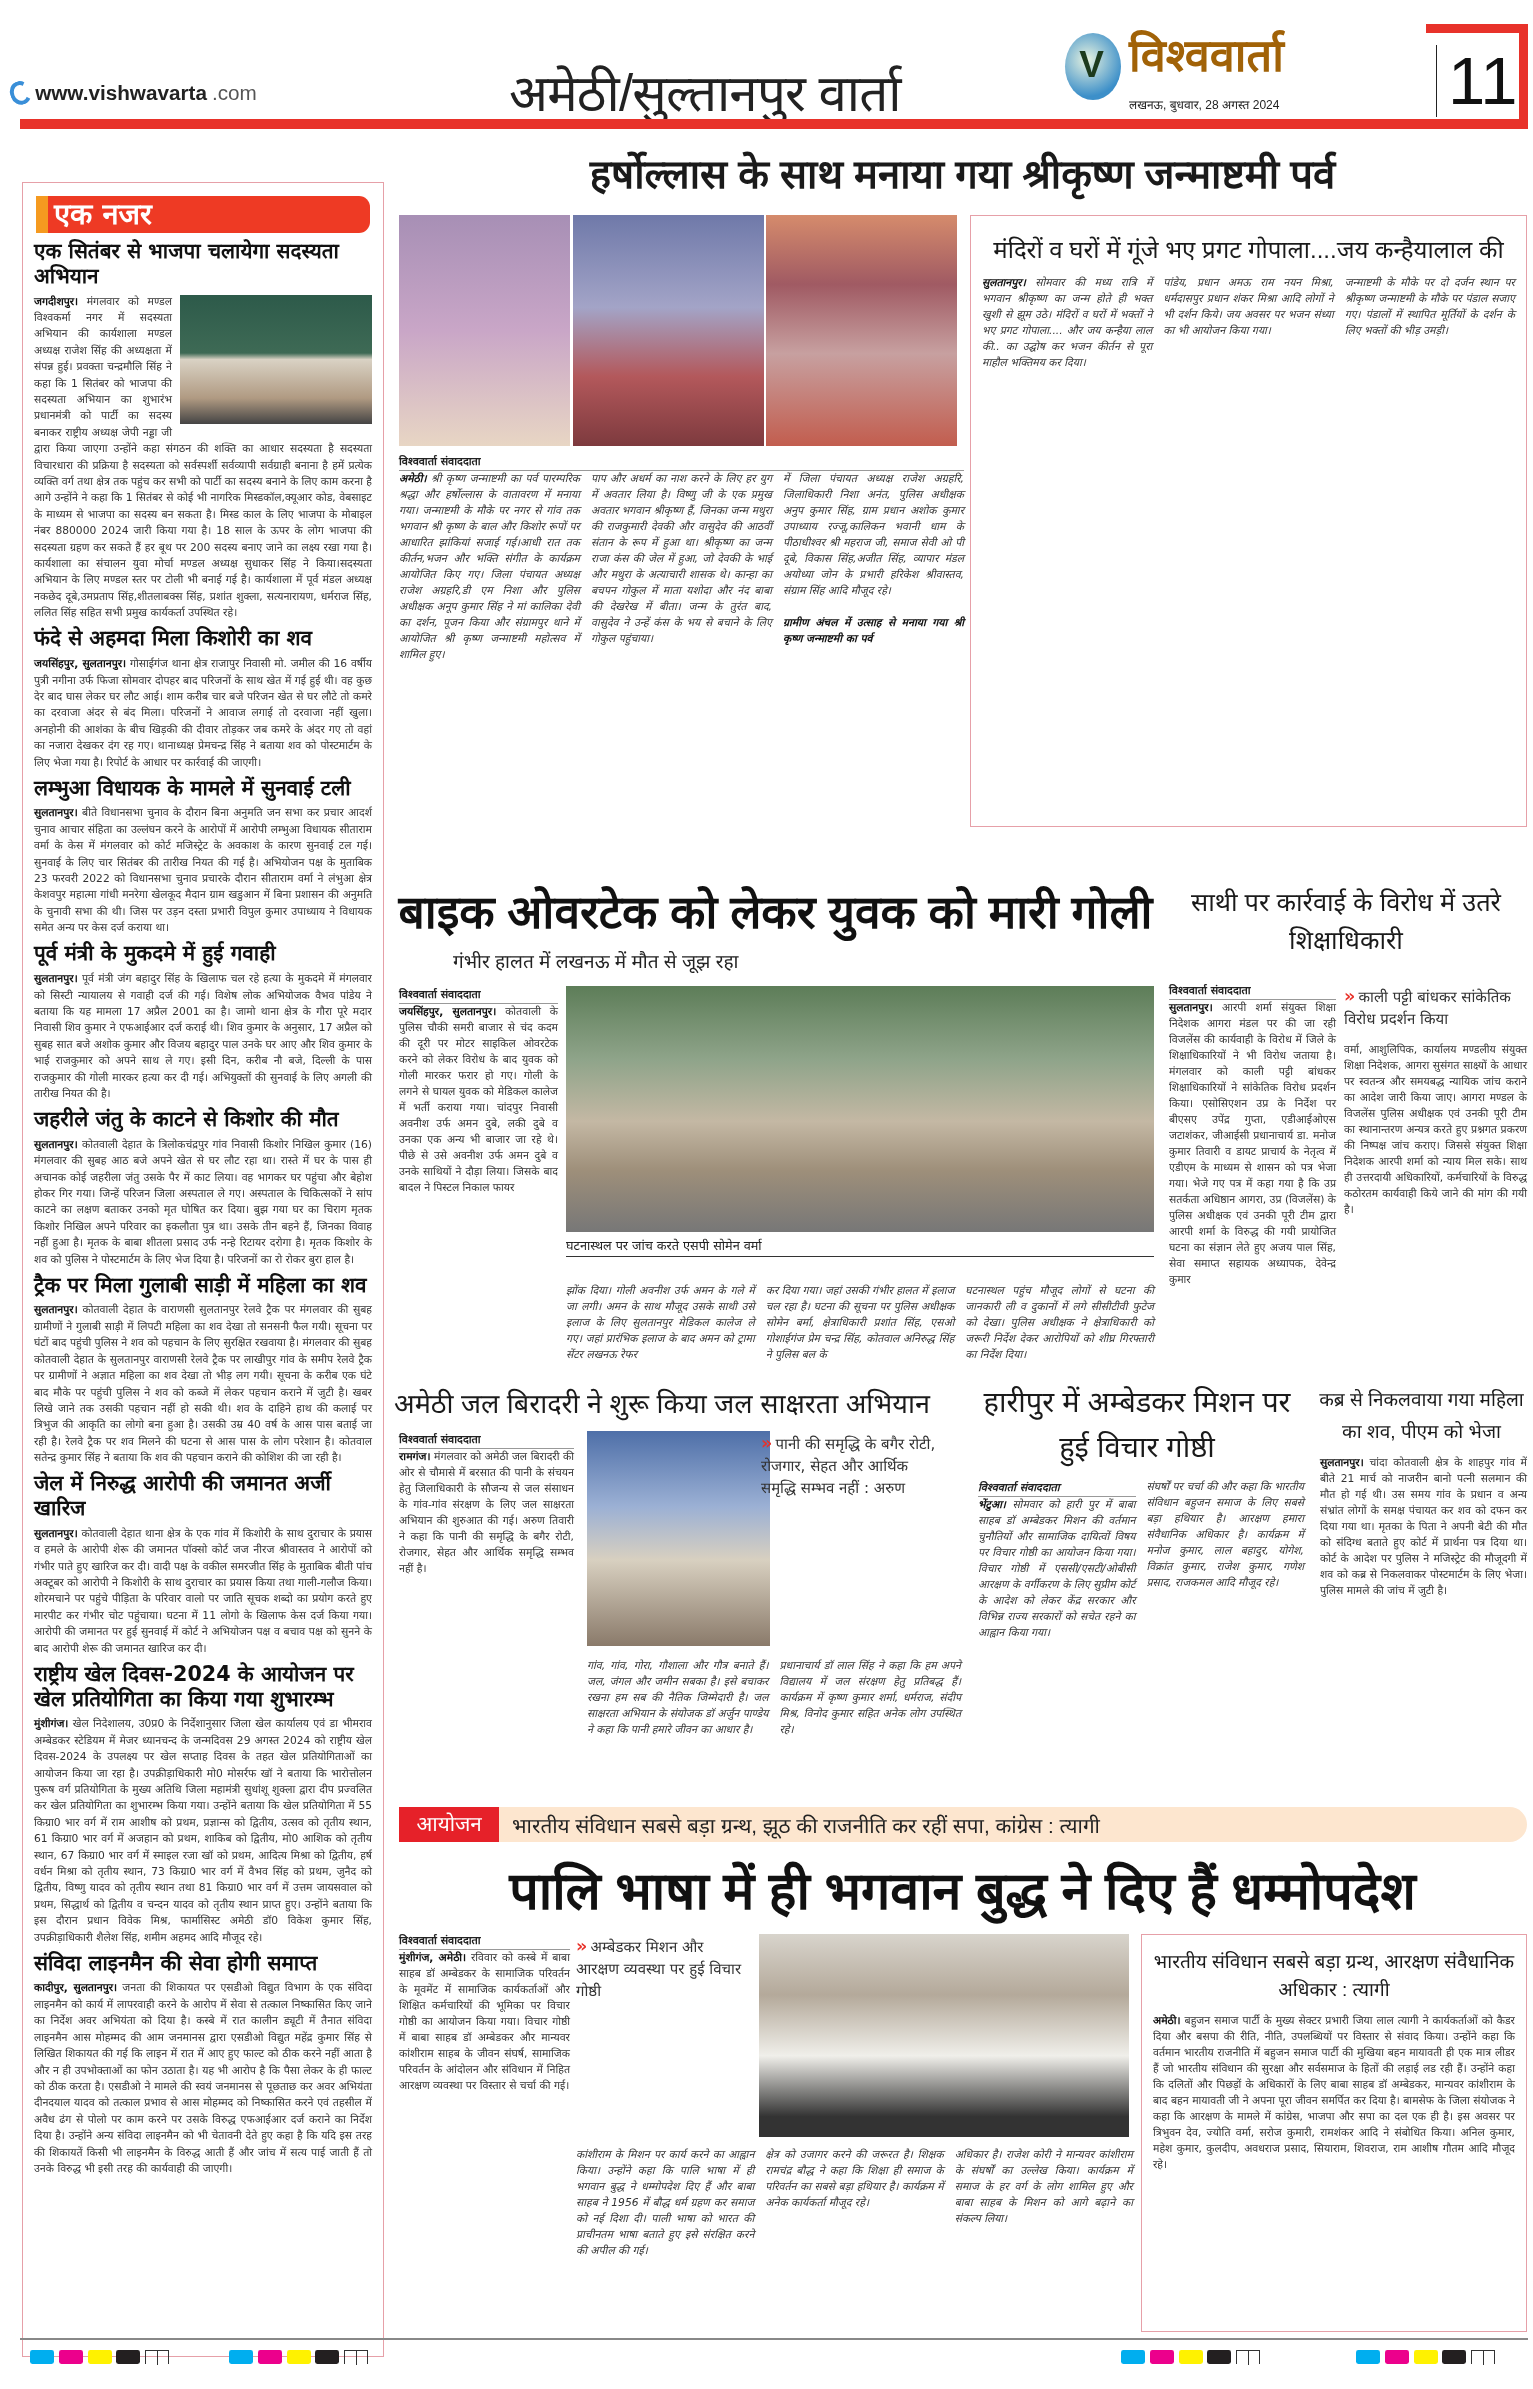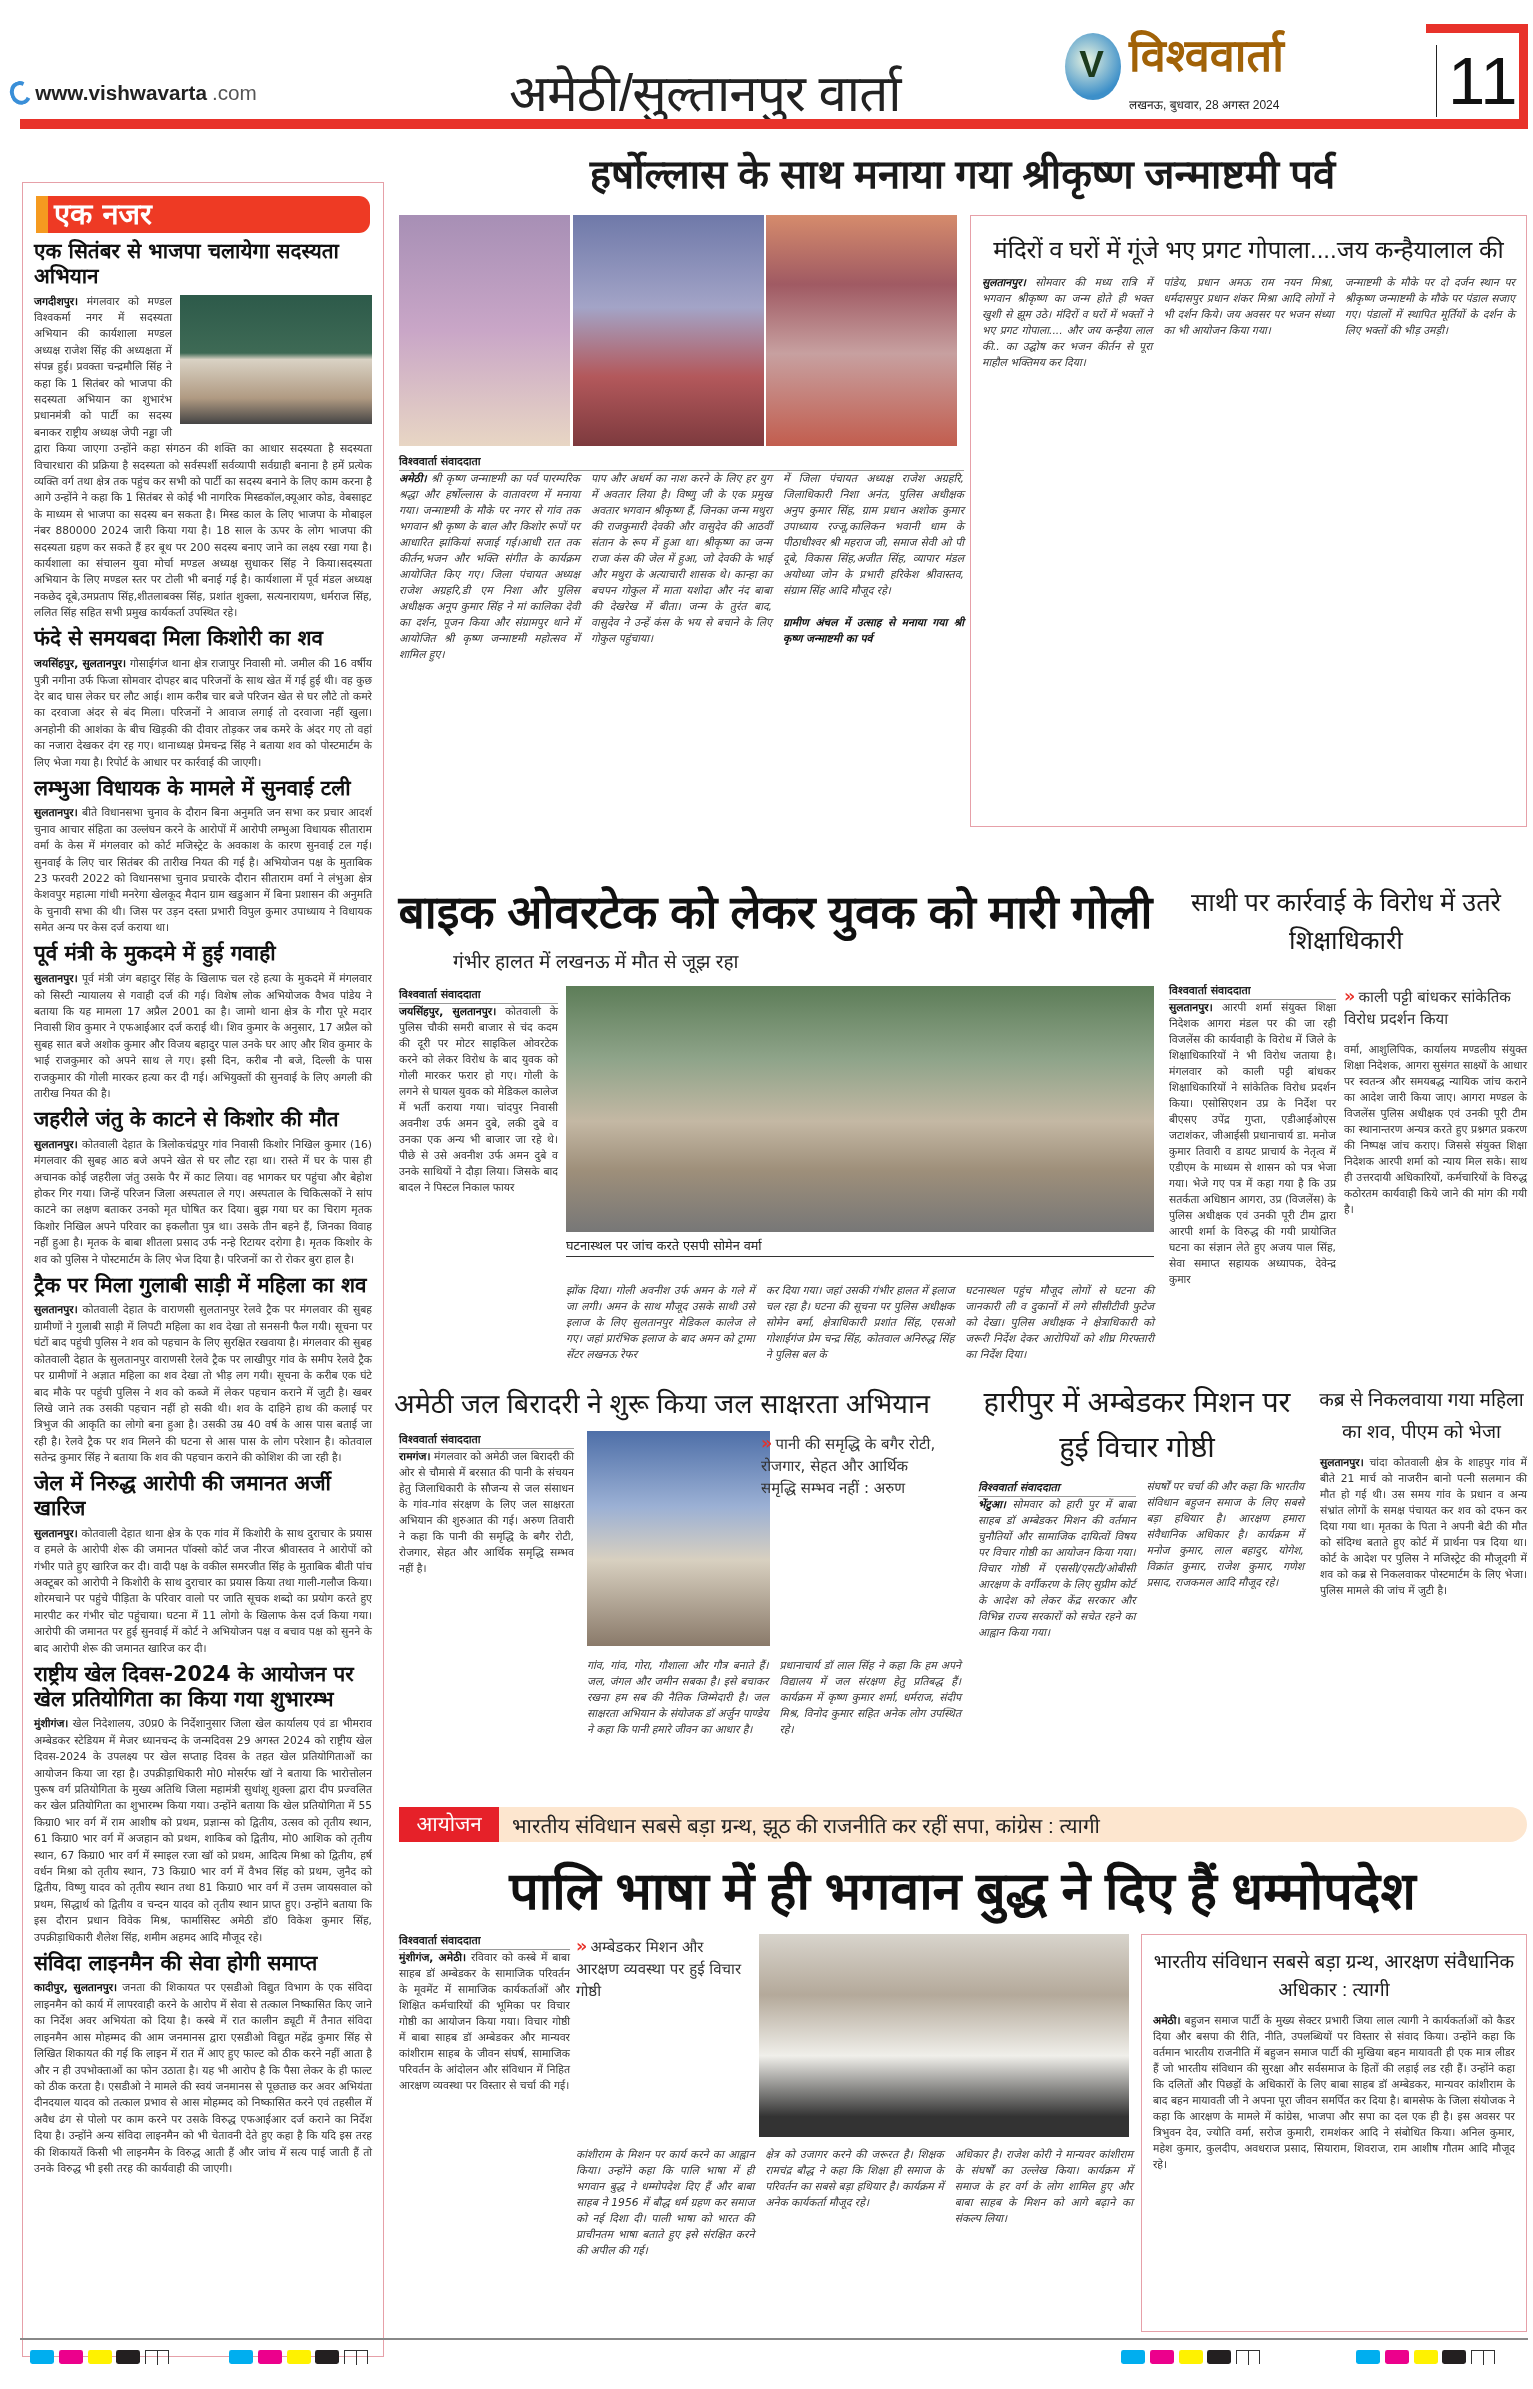--- a/index.html
+++ b/index.html
@@ -69,21 +69,21 @@
 
 <div class="abs left-col">
   <div class="ek-najar">एक नजर</div>
 
   <div>
     <div class="lh">एक सितंबर से भाजपा चलायेगा सदस्यता अभियान</div>
     <div class="float-photo"></div>
     <p class="lp"><b>जगदीशपुर।</b> <span>मंगलवार को मण्डल विश्वकर्मा नगर में सदस्यता अभियान की कार्यशाला मण्डल अध्यक्ष राजेश सिंह की अध्यक्षता में संपन्न हुई। प्रवक्ता चन्द्रमौलि सिंह ने कहा कि 1 सितंबर को भाजपा की सदस्यता अभियान का शुभारंभ प्रधानमंत्री को पार्टी का सदस्य बनाकर राष्ट्रीय अध्यक्ष जेपी नड्डा जी द्वारा किया जाएगा उन्होंने कहा संगठन की शक्ति का आधार सदस्यता है सदस्यता विचारधारा की प्रक्रिया है सदस्यता को सर्वस्पर्शी सर्वव्यापी सर्वग्राही बनाना है हमें प्रत्येक व्यक्ति वर्ग तथा क्षेत्र तक पहुंच कर सभी को पार्टी का सदस्य बनाने के लिए काम करना है आगे उन्होंने ने कहा कि 1 सितंबर से कोई भी नागरिक मिस्डकॉल,क्यूआर कोड, वेबसाइट के माध्यम से भाजपा का सदस्य बन सकता है। मिस्ड काल के लिए भाजपा के मोबाइल नंबर 880000 2024 जारी किया गया है। 18 साल के ऊपर के लोग भाजपा की सदस्यता ग्रहण कर सकते हैं हर बूथ पर 200 सदस्य बनाए जाने का लक्ष्य रखा गया है।कार्यशाला का संचालन युवा मोर्चा मण्डल अध्यक्ष सुधाकर सिंह ने किया।सदस्यता अभियान के लिए मण्डल स्तर पर टोली भी बनाई गई है। कार्यशाला में पूर्व मंडल अध्यक्ष नकछेद दूबे,उमप्रताप सिंह,शीतलाबक्स सिंह, प्रशांत शुक्ला, सत्यनारायण, धर्मराज सिंह, ललित सिंह सहित सभी प्रमुख कार्यकर्ता उपस्थित रहे।</span></p>
   </div>
   <div>
-    <div class="lh">फंदे से समयबदा मिला किशोरी का शव</div>
+    <div class="lh">फंदे से अहमदा मिला किशोरी का शव</div>
     <p class="lp"><b>जयसिंहपुर, सुलतानपुर।</b> <span>गोसाईगंज थाना क्षेत्र राजापुर निवासी मो. जमील की 16 वर्षीय पुत्री नगीना उर्फ फिजा सोमवार दोपहर बाद परिजनों के साथ खेत में गई हुई थी। वह कुछ देर बाद घास लेकर घर लौट आई। शाम करीब चार बजे परिजन खेत से घर लौटे तो कमरे का दरवाजा अंदर से बंद मिला। परिजनों ने आवाज लगाई तो दरवाजा नहीं खुला। अनहोनी की आशंका के बीच खिड़की की दीवार तोड़कर जब कमरे के अंदर गए तो वहां का नजारा देखकर दंग रह गए। थानाध्यक्ष प्रेमचन्द्र सिंह ने बताया शव को पोस्टमार्टम के लिए भेजा गया है। रिपोर्ट के आधार पर कार्रवाई की जाएगी।</span></p>
   </div>
   <div>
     <div class="lh">लम्भुआ विधायक के मामले में सुनवाई टली</div>
     <p class="lp"><b>सुलतानपुर।</b> <span>बीते विधानसभा चुनाव के दौरान बिना अनुमति जन सभा कर प्रचार आदर्श चुनाव आचार संहिता का उल्लंघन करने के आरोपों में आरोपी लम्भुआ विधायक सीताराम वर्मा के केस में मंगलवार को कोर्ट मजिस्ट्रेट के अवकाश के कारण सुनवाई टल गई।सुनवाई के लिए चार सितंबर की तारीख नियत की गई है। अभियोजन पक्ष के मुताबिक 23 फरवरी 2022 को विधानसभा चुनाव प्रचारके दौरान सीताराम वर्मा ने लंभुआ क्षेत्र केशवपुर महात्मा गांधी मनरेगा खेलकूद मैदान ग्राम खडुआन में बिना प्रशासन की अनुमति के चुनावी सभा की थी। जिस पर उड़न दस्ता प्रभारी विपुल कुमार उपाध्याय ने विधायक समेत अन्य पर केस दर्ज कराया था।</span></p>
   </div>
   <div>
     <div class="lh">पूर्व मंत्री के मुकदमे में हुई गवाही</div>
     <p class="lp"><b>सुलतानपुर।</b> <span>पूर्व मंत्री जंग बहादुर सिंह के खिलाफ चल रहे हत्या के मुकदमे में मंगलवार को सिस्टी न्यायालय से गवाही दर्ज की गई। विशेष लोक अभियोजक वैभव पांडेय ने बताया कि यह मामला 17 अप्रैल 2001 का है। जामो थाना क्षेत्र के गौरा पूरे मदार निवासी शिव कुमार ने एफआईआर दर्ज कराई थी। शिव कुमार के अनुसार, 17 अप्रैल को सुबह सात बजे अशोक कुमार और विजय बहादुर पाल उनके घर आए और शिव कुमार के भाई राजकुमार को अपने साथ ले गए। इसी दिन, करीब नौ बजे, दिल्ली के पास राजकुमार की गोली मारकर हत्या कर दी गई। अभियुक्तों की सुनवाई के लिए अगली की तारीख नियत की है।</span></p>
   </div>

